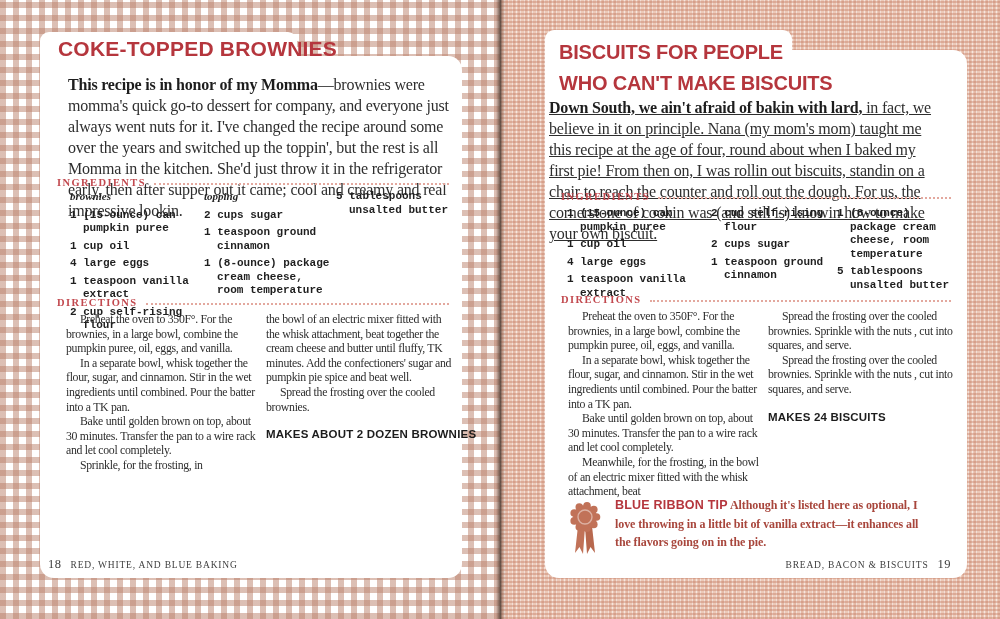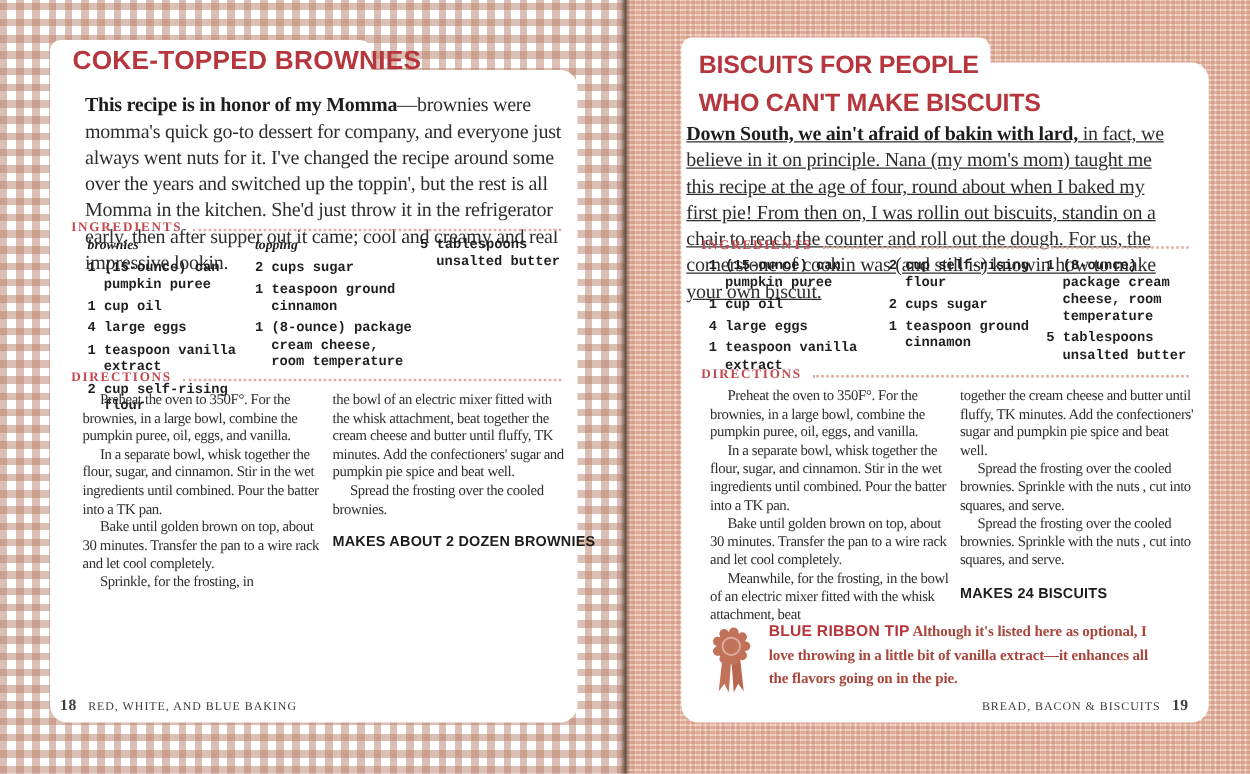--- a/index.html
+++ b/index.html
@@ -74,21 +74,21 @@
   
   .tip{position:absolute;left:567px;top:496px;display:flex;width:372px;}
   .tip-icon{flex:0 0 auto;margin-top:4px;}
   .tip-body{margin-left:12px;font-size:12px;font-weight:bold;line-height:18.5px;color:var(--tip-text);width:318px;letter-spacing:-0.1px;}
   .tip-label{font-family:"Liberation Sans",sans-serif;color:var(--accent-red);font-size:12.5px;letter-spacing:.2px;}
 
   
   .footer{position:absolute;display:flex;align-items:baseline;gap:9px;color:var(--footer-text);}
   .footer-left{left:48px;top:557px;}
   .footer-right{left:545px;top:557px;width:406px;justify-content:flex-end;}
-  .pagenum{font-size:12.5px;font-weight:bold;letter-spacing:.5px;}
+  .pagenum{font-size:12.5px;font-weight:normal;letter-spacing:.5px;}
   .chapter{font-size:9.5px;font-weight:normal;letter-spacing:.8px;}
 </style>
 </head>
 <body>
 
 <div class="canvas">
   <div class="bg-left"></div>
   <div class="bg-right"></div>
   <div class="spine"></div>
 
@@ -199,21 +199,20 @@
   </div>
 
   <div class="dir-row" style="left:568px;top:309px;">
     <div class="dir-col" style="width:192px;margin-right:8px;">
       <p>Preheat the oven to 350F°. For the brownies, in a large bowl, combine the pumpkin puree, oil, eggs, and vanilla.</p>
       <p>In a separate bowl, whisk together the flour, sugar, and cinnamon. Stir in the wet ingredients until combined. Pour the batter into a TK pan.</p>
       <p>Bake until golden brown on top, about 30 minutes. Transfer the pan to a wire rack and let cool completely.</p>
       <p>Meanwhile, for the frosting, in the bowl of an electric mixer fitted with the whisk attachment, beat</p>
     </div>
     <div class="dir-col" style="width:190px;">
-      <p class="flush">together the cream cheese and butter until fluffy, TK minutes. Add the confectioners' sugar and pumpkin pie spice and beat well.</p>
       <p>Spread the frosting over the cooled brownies. Sprinkle with the nuts , cut into squares, and serve.</p>
       <p>Spread the frosting over the cooled brownies. Sprinkle with the nuts , cut into squares, and serve.</p>
       <div class="yield">MAKES 24 BISCUITS</div>
     </div>
   </div>
 
   <div class="tip">
     <svg class="tip-icon" width="36" height="58" viewBox="0 0 36 58">
       <path d="M11 26 L18 27 L16 54 L12.5 47 L8 53 Z" fill="#c17258"></path>
       <path d="M25 26 L18 27 L20 54 L23.5 47 L28 53 Z" fill="#b8684e"></path>

